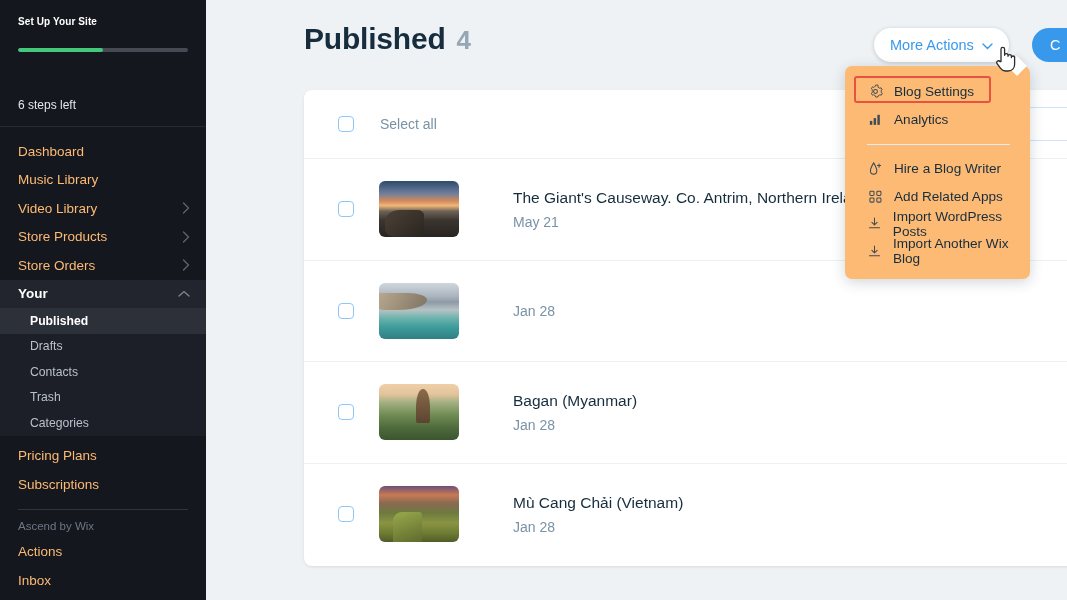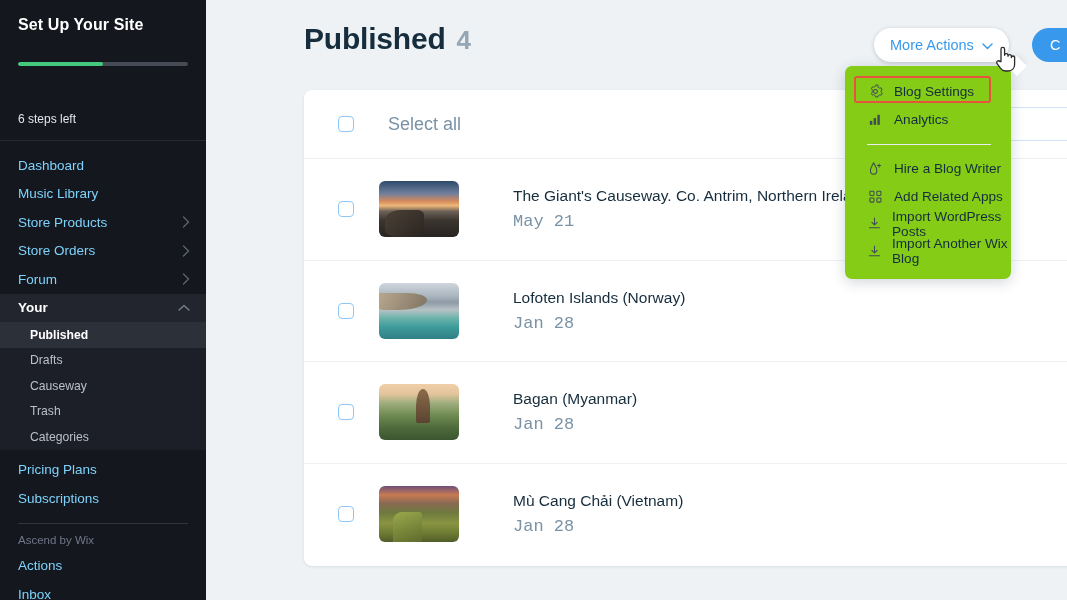--- a/index.html
+++ b/index.html
@@ -18,35 +18,35 @@
     background: #15171e;
     color: #c3c9d4;
     overflow: hidden;
   }
   .setup-block {
     padding: 16px 18px 14px 18px;
     border-bottom: 1px solid #272a33;
     background: #15171e;
   }
   .setup-title {
-    font-size: 16px; font-weight: bold; color: #ffffff;
-    letter-spacing: .1px; margin-bottom: 28px;
+    font-size: 10px; font-weight: bold; color: #ffffff;
+    letter-spacing: .1px; margin-bottom: 21px;
   }
   .progress-track {
     height: 4px; width: 170px; border-radius: 3px; background: #464a55;
     overflow: hidden; margin-bottom: 11px;
   }
   .progress-fill { height: 100%; width: 50%; background: #44c87c; border-radius: 3px; }
   .setup-steps { font-size: 12px; color: #e3e6ea; margin-top: 46px; }
 
   .nav { padding-top: 10px; }
   .nav-item {
     display: flex; align-items: center; justify-content: space-between;
     height: 28.5px; padding: 0 16px 0 18px;
-    font-size: 13.5px; color: #7dd3fc; cursor: pointer;
+    font-size: 13.5px; color: #fdba74; cursor: pointer;
   }
   .nav-item .chev { opacity: .55; display: flex; align-items: center; }
   .nav-item.active-parent { background: #22252e; color: #ffffff; font-weight: bold; }
   .sub-group { background: #1c1f27; }
   .sub-item {
     height: 25.5px; display: flex; align-items: center;
     padding-left: 30px; font-size: 12.2px; color: #b9c0cb; cursor: pointer;
   }
   .sub-item.selected { background: #2c3039; color: #ffffff; font-weight: bold; }
   .nav-sep { height: 1px; background: #30343d; margin: 10px 18px 8px 18px; }
@@ -89,42 +89,42 @@
   }
   .card-toolbar {
     height: 69px; display: flex; align-items: center;
     padding: 0 0 0 34px; border-bottom: 1px solid #edf1f4;
     position: relative;
   }
   .checkbox {
     width: 16px; height: 16px; border: 1.6px solid #8ec7f5;
     border-radius: 4px; background: #fff; flex: none; cursor: pointer;
   }
-  .select-all-label { margin-left: 34px; font-size: 18px; color: #7a92a5; }
+  .select-all-label { margin-left: 26px; font-size: 14px; color: #7a92a5; }
   .search-box {
     position: absolute; right: -10px; top: 17px;
     width: 150px; height: 34px; border: 1px solid #cfe4fb;
     border-radius: 4px; background: #fff;
     display: flex; align-items: center; padding-left: 12px;
     font-size: 13.5px; color: #7a92a5; overflow: hidden;
   }
 
   .post-row {
     height: 101.5px; display: flex; align-items: center;
     padding-left: 34px; border-bottom: 1px solid #edf1f4;
     position: relative;
   }
   .post-row:last-child { border-bottom: none; }
   .thumb {
     width: 80px; height: 56px; border-radius: 6px; margin-left: 25px;
     flex: none; overflow: hidden; position: relative;
   }
   .post-text { margin-left: 54px; }
   .post-title { font-size: 15.5px; color: #162d3d; margin-bottom: 7px; }
-  .post-date { font-size: 17px; color: #7a92a5; font-family: Liberation Mono, monospace; }
+  .post-date { font-size: 14px; color: #7a92a5; }
 
   
   .th1 { background:
       linear-gradient(to bottom, #2d4a6b 0%, #6e7e9c 22%, #d58a5c 36%, #f0b878 44%, #6d6258 54%, #3b3530 70%, #282420 100%); }
   .th1::after { content:""; position:absolute; left:8%; top:52%; width:48%; height:48%;
       background: linear-gradient(140deg,#4c4137,#2a2520); border-radius:40% 18% 8% 30%; }
   .th2 { background:
       linear-gradient(to bottom, #cfd6dd 0%, #aab4bf 24%, #8e9aa6 34%, #b7c2c5 48%, #6fb4ad 62%, #3f9d9c 78%, #2f7f84 100%); }
   .th2::after { content:""; position:absolute; left:0; top:18%; width:60%; height:30%;
       background: linear-gradient(120deg,#b8a78f,#7e7462); border-radius:0 40% 60% 10%; }
@@ -133,22 +133,22 @@
   .th3::after { content:""; position:absolute; left:46%; top:8%; width:18%; height:62%;
       background: linear-gradient(to bottom,#8a6b4a,#5a4430); border-radius:50% 50% 10% 10%; }
   .th4 { background:
       linear-gradient(to bottom, #6d4f7a 0%, #c87a52 16%, #8a6a53 30%, #6d7a3e 48%, #8a9442 66%, #6e7c33 84%, #4f5c28 100%); }
   .th4::after { content:""; position:absolute; left:18%; top:46%; width:36%; height:54%;
       background: linear-gradient(160deg,#9aa94d,#5e6b2c); border-radius:30% 10% 0 0; }
 
   
   .dropdown {
     position: absolute; left: 845px; top: 66px;
-    width: 166px; padding: 12px 0 14px 0;
-    background: #84cc16; border-radius: 7px;
+    width: 185px; padding: 12px 0 14px 0;
+    background: #fdba74; border-radius: 7px;
     box-shadow: 0 3px 14px rgba(22,45,61,.20);
     z-index: 40;
   }
   .dd-caret {
     position: absolute; left: 165px; top: -7px;
     width: 14px; height: 14px; background: #fff; transform: rotate(45deg);
     box-shadow: -2px -2px 5px rgba(22,45,61,.07);
   }
   .dd-item {
     height: 27.5px; display: flex; align-items: center;
@@ -187,66 +187,66 @@
     <div class="nav">
 
       <div class="nav-item">
         <span>Dashboard</span>
       </div>
 
       <div class="nav-item">
         <span>Music Library</span>
       </div>
 
+      <div class="nav-item">
+        <span>Video Library</span>
+        <span class="chev">
+          <svg width="8" height="12" viewBox="0 0 8 12">
+              <path d="M1.5 1 L6.5 6 L1.5 11" stroke="#9aa3b0" stroke-width="1.3" fill="none" stroke-linecap="round"></path>
+            </svg>
+        </span>
+      </div>
 
       <div class="nav-item">
         <span>Store Products</span>
         <span class="chev">
           <svg width="8" height="12" viewBox="0 0 8 12">
               <path d="M1.5 1 L6.5 6 L1.5 11" stroke="#9aa3b0" stroke-width="1.3" fill="none" stroke-linecap="round"></path>
             </svg>
         </span>
       </div>
 
       <div class="nav-item">
         <span>Store Orders</span>
         <span class="chev">
           <svg width="8" height="12" viewBox="0 0 8 12">
               <path d="M1.5 1 L6.5 6 L1.5 11" stroke="#9aa3b0" stroke-width="1.3" fill="none" stroke-linecap="round"></path>
             </svg>
         </span>
       </div>
 
-      <div class="nav-item">
-        <span>Forum</span>
-        <span class="chev">
-          <svg width="8" height="12" viewBox="0 0 8 12">
-              <path d="M1.5 1 L6.5 6 L1.5 11" stroke="#9aa3b0" stroke-width="1.3" fill="none" stroke-linecap="round"></path>
-            </svg>
-        </span>
-      </div>
 
       <div class="nav-item active-parent">
         <span>Your</span>
         <span class="chev">
           <svg width="12" height="8" viewBox="0 0 12 8">
               <path d="M1 6 L6 1.5 L11 6" stroke="#cfd5de" stroke-width="1.3" fill="none" stroke-linecap="round"></path>
             </svg>
         </span>
       </div>
 
       <div class="sub-group">
         <div class="sub-item selected">
           <span>Published</span>
         </div>
         <div class="sub-item">
           <span>Drafts</span>
         </div>
         <div class="sub-item">
-          <span>Causeway</span>
+          <span>Contacts</span>
         </div>
         <div class="sub-item">
           <span>Trash</span>
         </div>
         <div class="sub-item">
           <span>Categories</span>
         </div>
       </div>
 
       <div style="height:6px"></div>
@@ -319,21 +319,20 @@
         <div class="post-text">
           <div class="post-title">The Giant's Causeway. Co. Antrim, Northern Ireland</div>
           <div class="post-date">May 21</div>
         </div>
       </div>
 
       <div class="post-row">
         <div class="checkbox"></div>
         <div class="thumb th2"></div>
         <div class="post-text">
-          <div class="post-title">Lofoten Islands (Norway)</div>
           <div class="post-date">Jan 28</div>
         </div>
       </div>
 
       <div class="post-row">
         <div class="checkbox"></div>
         <div class="thumb th3"></div>
         <div class="post-text">
           <div class="post-title">Bagan (Myanmar)</div>
           <div class="post-date">Jan 28</div>

